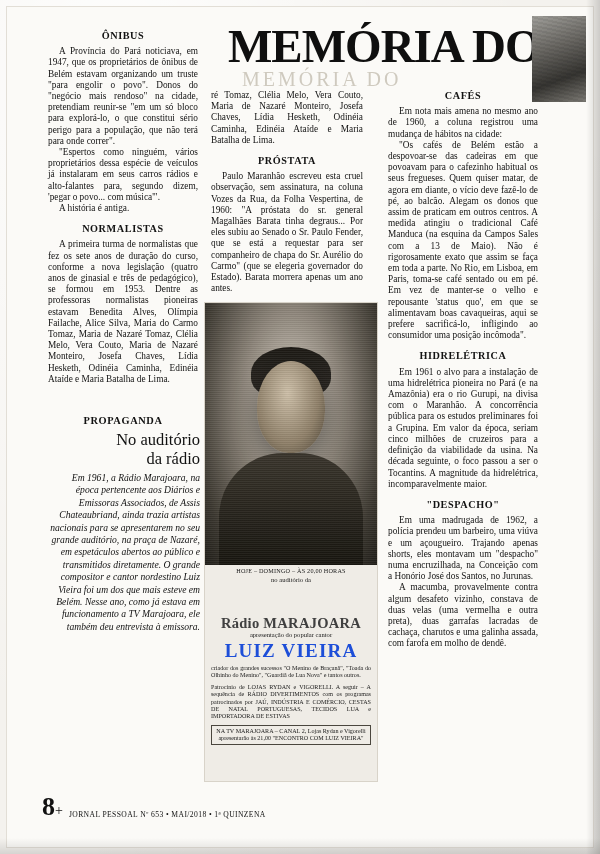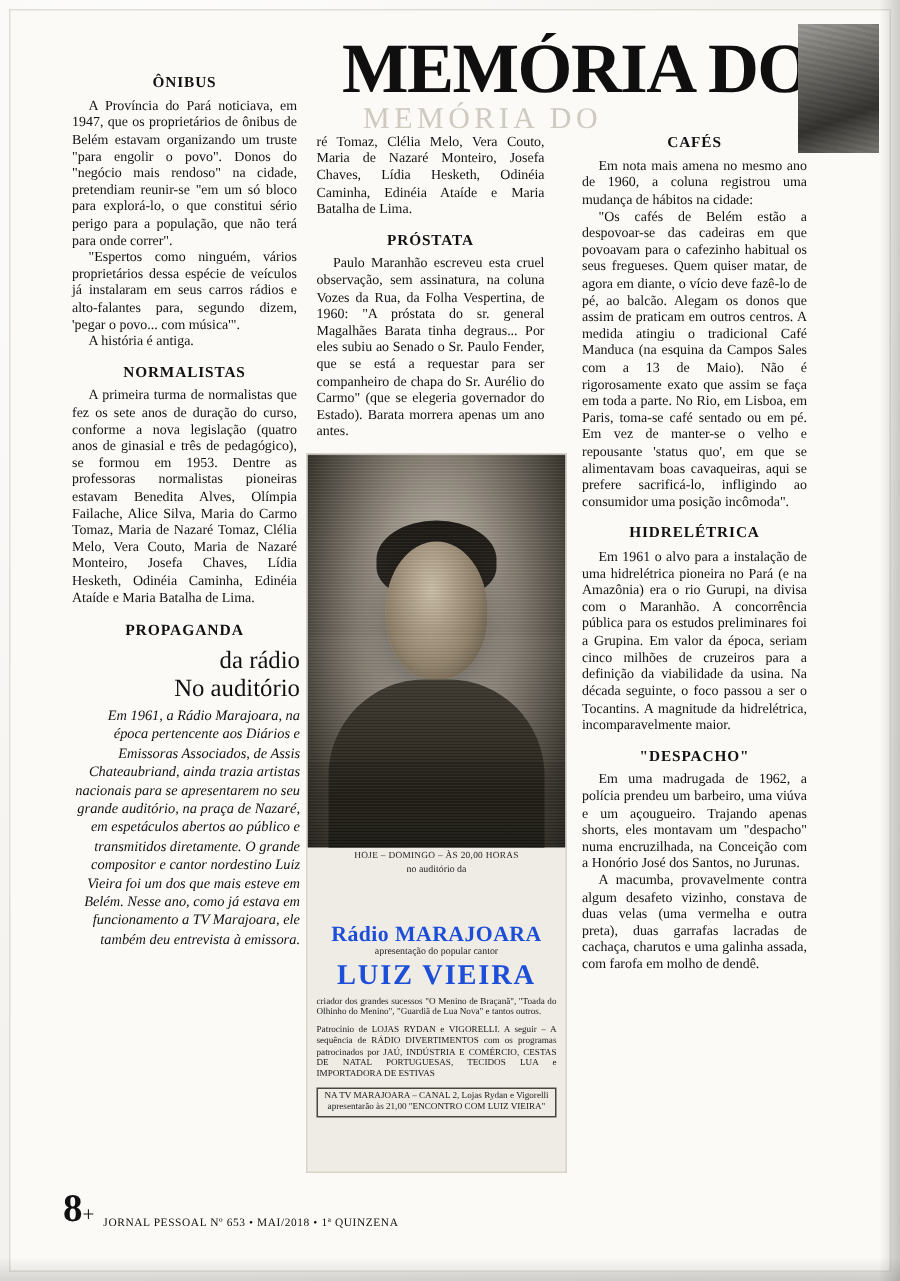--- a/index.html
+++ b/index.html
@@ -80,21 +80,21 @@
   }
   
   .col {
     position: absolute;
     top: 24px;
     font-size: 9.3px;
     line-height: 11.2px;
     text-align: justify;
     color: #121212;
   }
-  .col1 { left: 42px;  width: 150px; margin-top: 20px; }
+  .col1 { left: 42px;  width: 150px; }
   .col2 { left: 205px; width: 152px; top: 84px; }
   .col3 { left: 382px; width: 150px; top: 84px; }
 
   .sec-head {
     font-weight: bold;
     font-size: 10.2px;
     letter-spacing: 0.6px;
     text-align: center;
     margin: 9px 0 5px 0;
   }
@@ -203,21 +203,21 @@
     font-size: 6.6px;
     color: #1a1a1a;
     margin-bottom: 1px;
   }
   .cl-big {
     text-align: center;
     font-weight: bold;
     font-size: 14.5px;
     letter-spacing: 0.3px;
     line-height: 16px;
-    color: #1d4ed8;
+    color: #404040;
     margin-top: 32px;
   }
   .cl-huge {
     text-align: center;
     font-weight: bold;
     font-size: 19px;
     letter-spacing: 1.2px;
     line-height: 22px;
     color: #1d4ed8;
     margin: 2px 0 3px 0;
@@ -313,22 +313,22 @@
       <div class="sec-head">HIDRELÉTRICA</div>
       <p>Em 1961 o alvo para a instalação de uma hidrelétrica pioneira no Pará (e na Amazônia) era o rio Gurupi, na divisa com o Maranhão. A concorrência pública para os estudos preliminares foi a Grupina. Em valor da época, seriam cinco milhões de cruzeiros para a definição da viabilidade da usina. Na década seguinte, o foco passou a ser o Tocantins. A magnitude da hidrelétrica, incomparavelmente maior.</p>
 
       <div class="sec-head">"DESPACHO"</div>
       <p>Em uma madrugada de 1962, a polícia prendeu um barbeiro, uma viúva e um açougueiro. Trajando apenas shorts, eles montavam um "despacho" numa encruzilhada, na Conceição com a Honório José dos Santos, no Jurunas.</p>
       <p>A macumba, provavelmente contra algum desafeto vizinho, constava de duas velas (uma vermelha e outra preta), duas garrafas lacradas de cachaça, charutos e uma galinha assada, com farofa em molho de dendê.</p>
     </div>
 
     <div class="propaganda-head">PROPAGANDA</div>
     <div class="ad-title">
+      <div>No auditório</div>
       <div>da rádio</div>
-      <div>No auditório</div>
     </div>
     <div class="ad-body">
       <p>Em 1961, a Rádio Marajoara, na época pertencente aos Diários e Emissoras Associados, de Assis Chateaubriand, ainda trazia artistas nacionais para se apresentarem no seu grande auditório, na praça de Nazaré, em espetáculos abertos ao público e transmitidos diretamente. O grande compositor e cantor nordestino Luiz Vieira foi um dos que mais esteve em Belém. Nesse ano, como já estava em funcionamento a TV Marajoara, ele também deu entrevista à emissora.</p>
     </div>
 
     <div class="clipping">
       <div class="clip-photo">
         <div class="hair"></div>
         <div class="face"></div>
         <div class="shoulders"></div>

